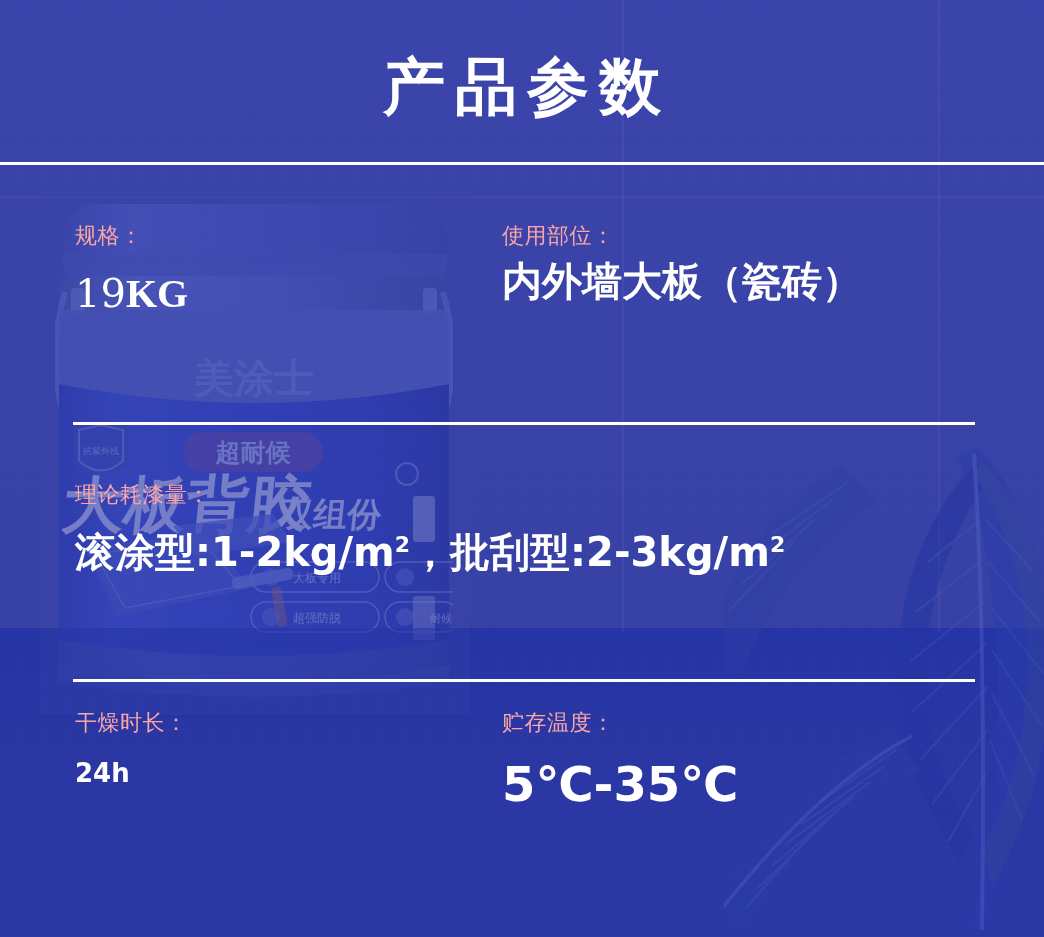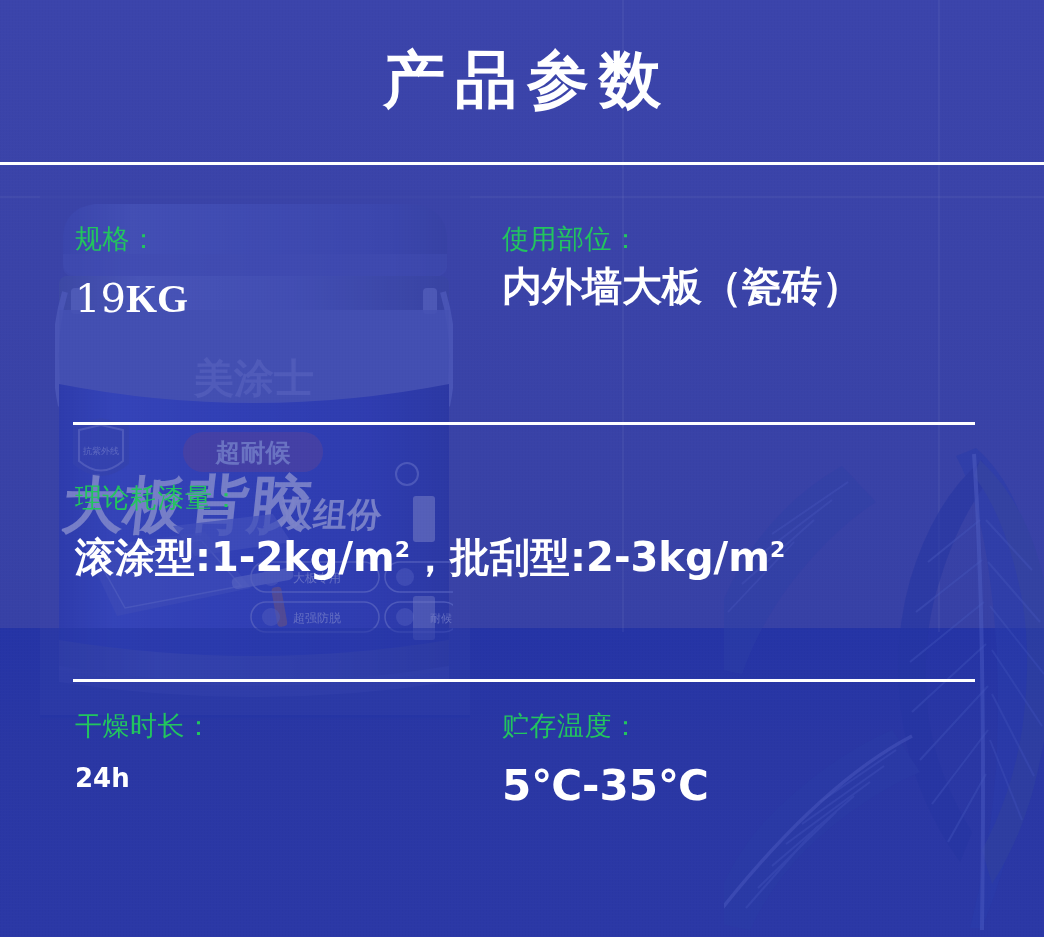--- a/index.html
+++ b/index.html
@@ -78,21 +78,21 @@
     position: absolute;
     left: 40px; top: 628px;
     width: 430px; height: 90px;
     background: rgba(37,52,166,.55);
     pointer-events: none;
   }
 
   
   .header {
     position: absolute;
-    left: 0; top: 5px;
+    left: 0; top: 12px;
     width: 920px; height: 163px;
   }
   .title {
     position: absolute;
     left: 0; top: 44px;
     width: 1044px;
     text-align: center;
     color: #ffffff;
     font-size: 62px;
     font-weight: bold;
@@ -134,42 +134,42 @@
   .rule-2 { top: 516px; }
 
   .cell {
     position: absolute;
     top: 0;
   }
   .cell-left  { left: 75px;  }
   .cell-right { left: 502px; }
 
   .spec-label {
-    color: #22c55e;
-    font-size: 27px;
+    color: #fca5a5;
+    font-size: 22px;
     font-weight: normal;
     letter-spacing: .5px;
     line-height: 1;
     white-space: nowrap;
     font-family: "DejaVu Sans", "Liberation Sans", sans-serif;
   }
   .spec-value {
     margin-top: 26px;
     color: #ffffff;
     font-weight: bold;
     line-height: 1;
     white-space: nowrap;
     font-family: "DejaVu Sans", "Liberation Sans", sans-serif;
   }
   .v-size   { font-size: 40px; font-weight: normal; font-family: "DejaVu Serif", "Liberation Serif", serif; }
   .v-size b { font-weight: bold; font-family: Liberation Serif, serif; }
   .v-area   { font-size: 40px; }
   .v-usage  { font-size: 40px; letter-spacing: 0; margin-top: 14px; }
   .v-dry    { font-size: 26px; }
-  .v-temp   { font-size: 42px; }
+  .v-temp   { font-size: 48px; }
 
   .sup {
     font-size: .55em;
     vertical-align: super;
     line-height: 0;
   }
 </style>
 </head>
 <body>
 

